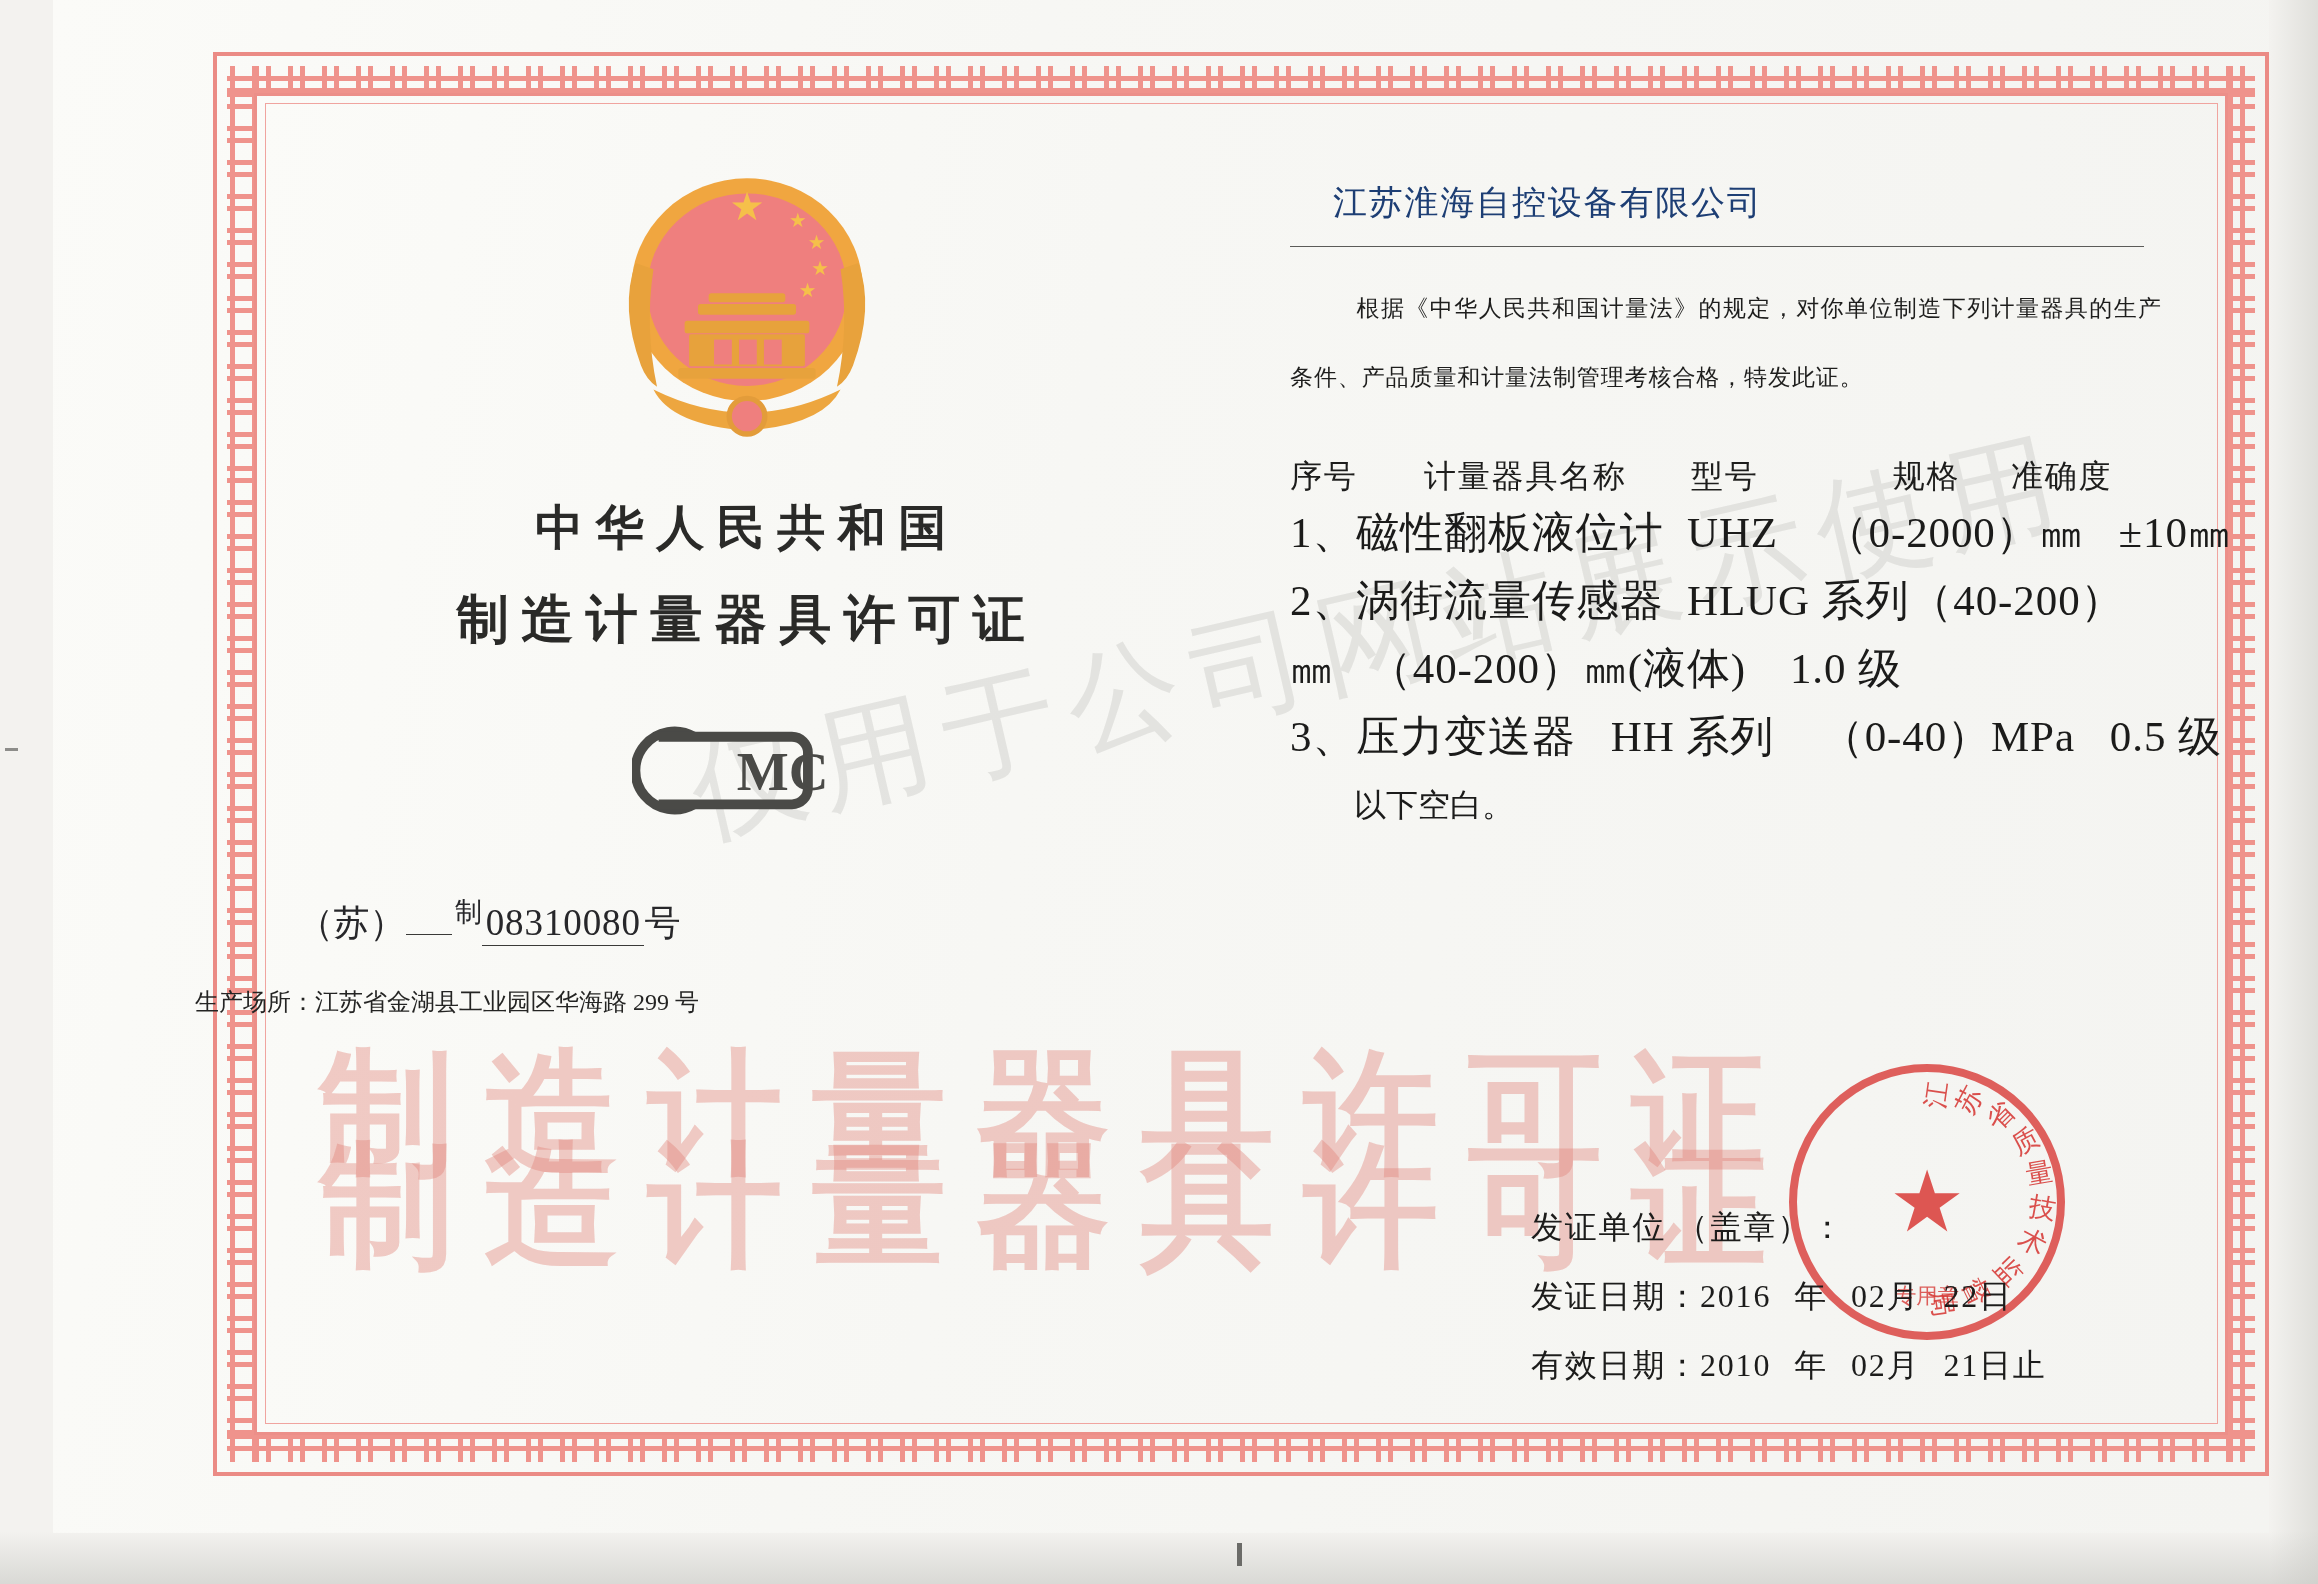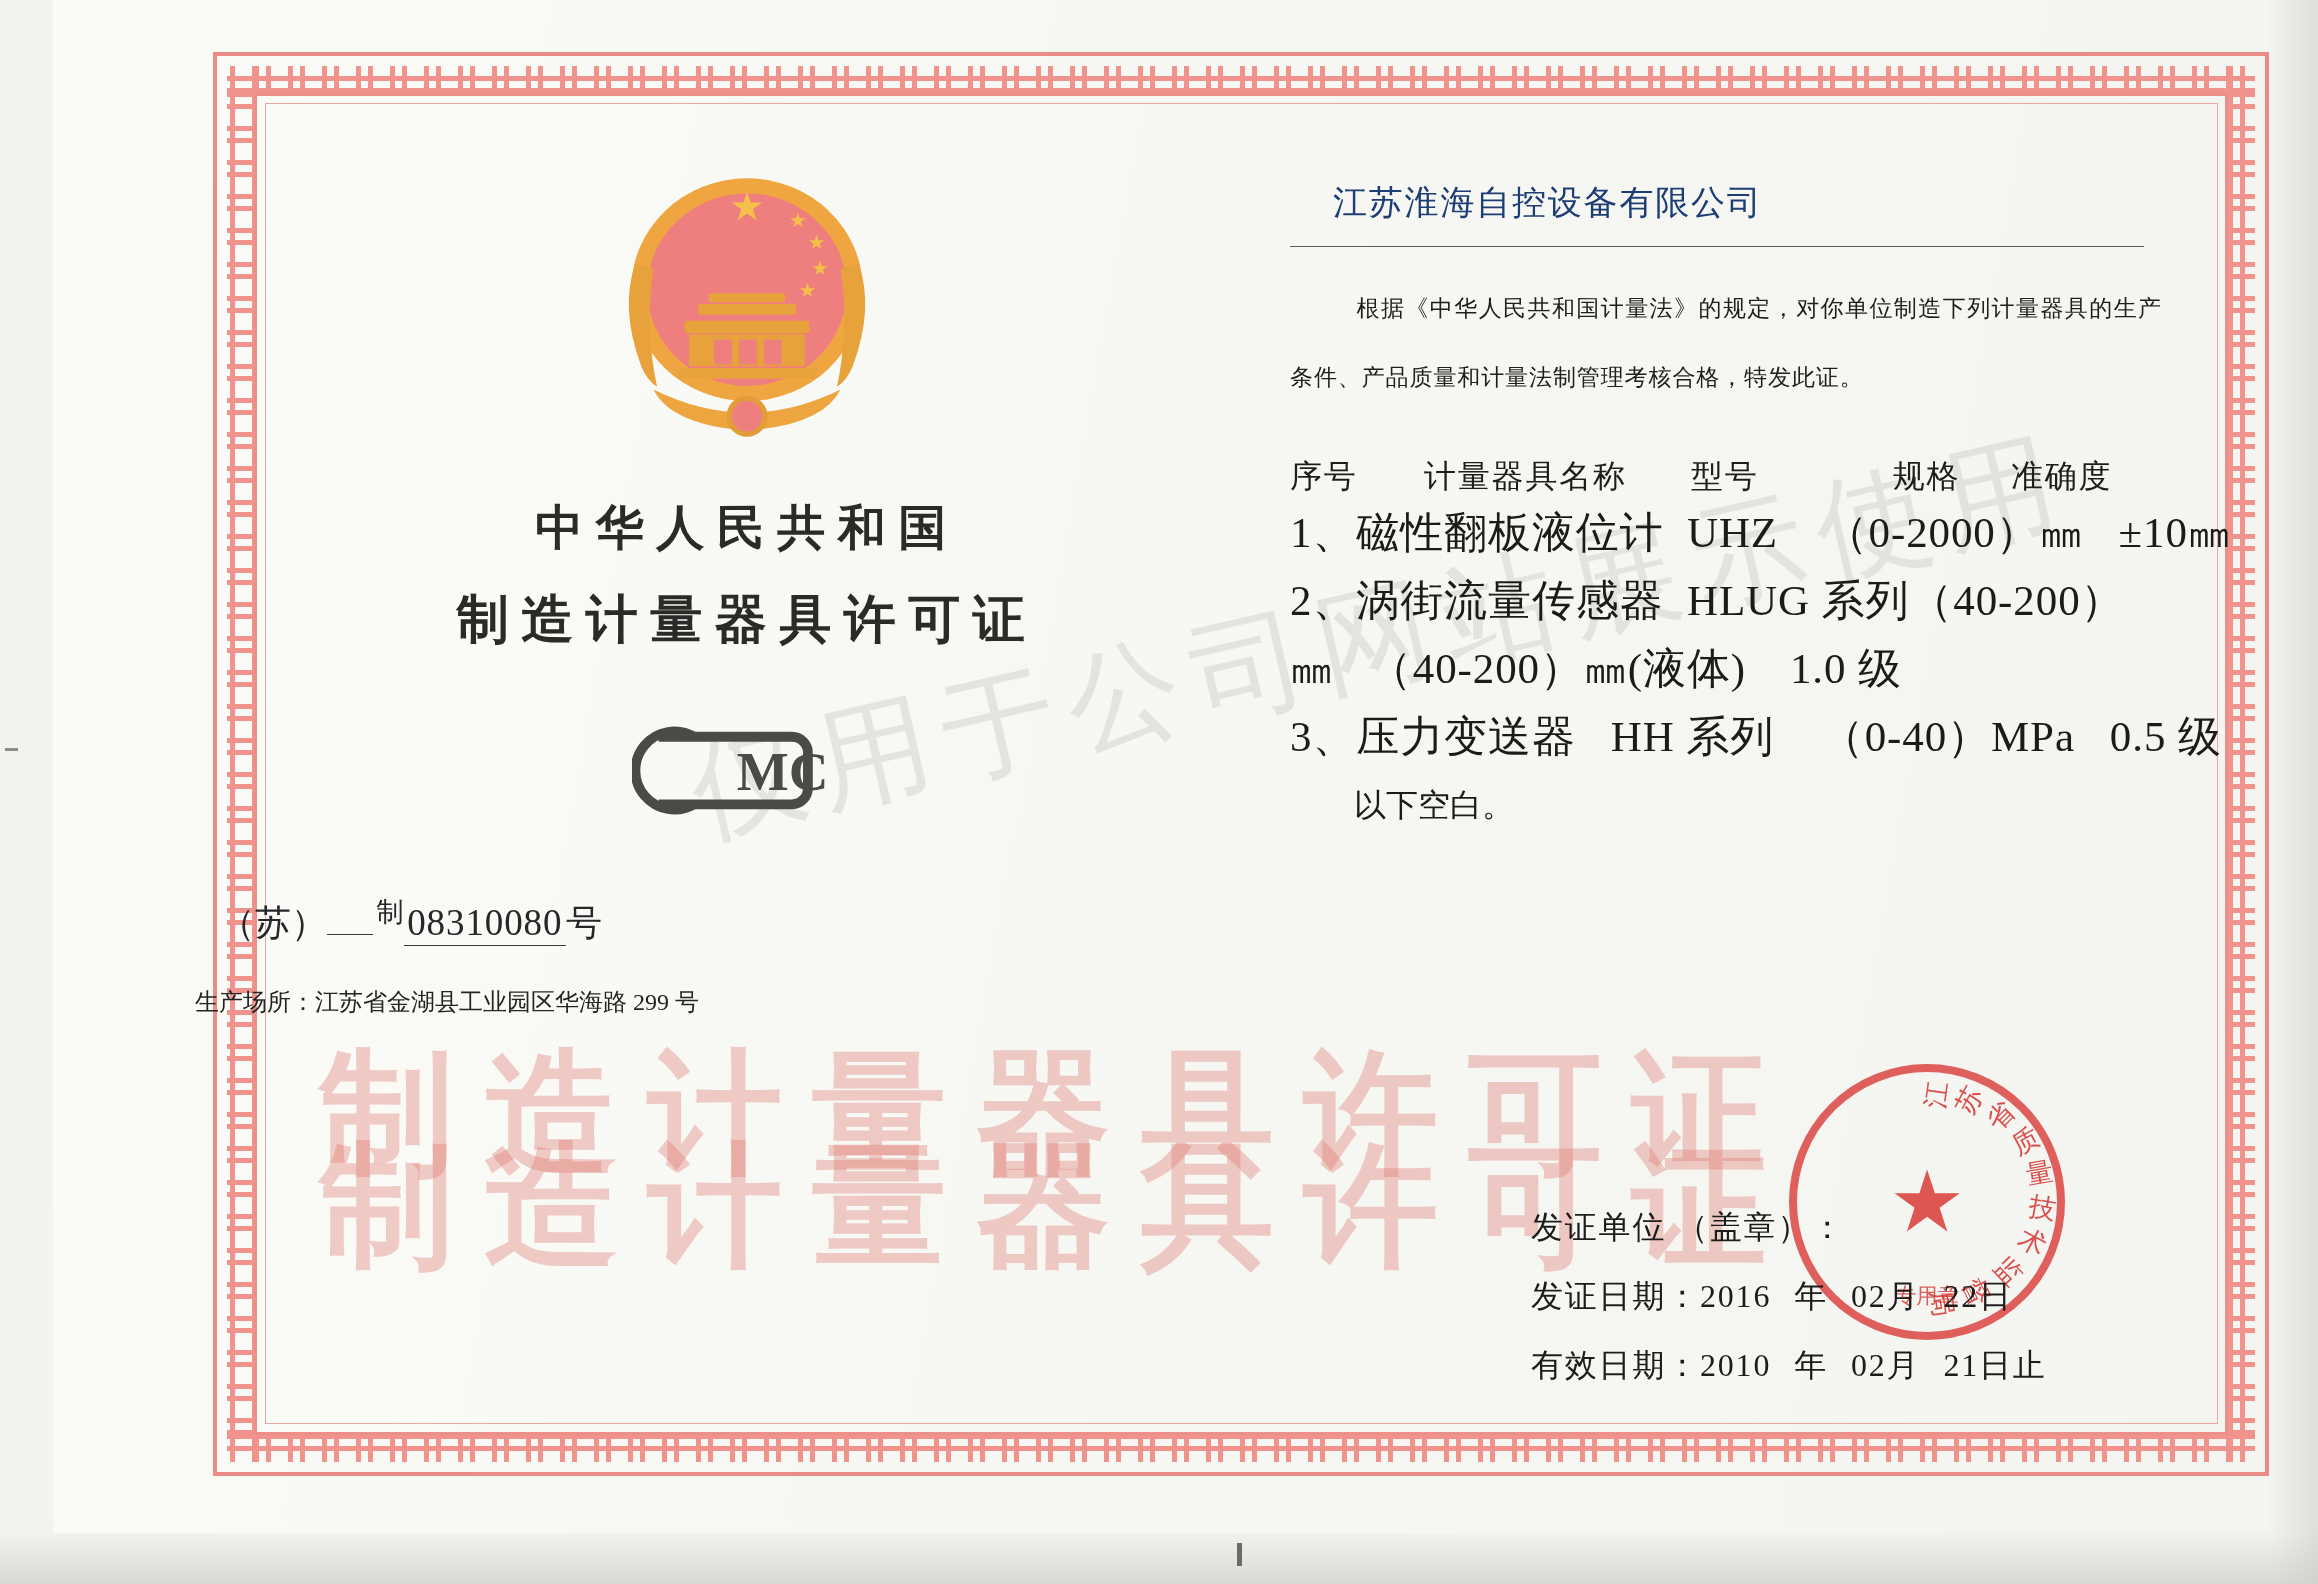--- a/index.html
+++ b/index.html
@@ -186,26 +186,27 @@
   .title-line2 {
     font-size: 52px;
     margin-top: 25px;
   }
   #cmc {
     margin-top: 62px;
     height: 107px;
   }
   #cert-no {
     position: absolute;
-    left: 166px;
+    left: 160px;
     top: 899px;
     width: 552px;
     font-size: 36px;
     color: #27272a;
     white-space: nowrap;
+    text-align: center;
   }
   #cert-no .sup {
     position: relative;
     font-size: 27px;
     top: -14.2px;
     margin-left: 3.6px;
   }
   #cert-no .num {
     font-size: 37px;
     letter-spacing: 0.9px;

